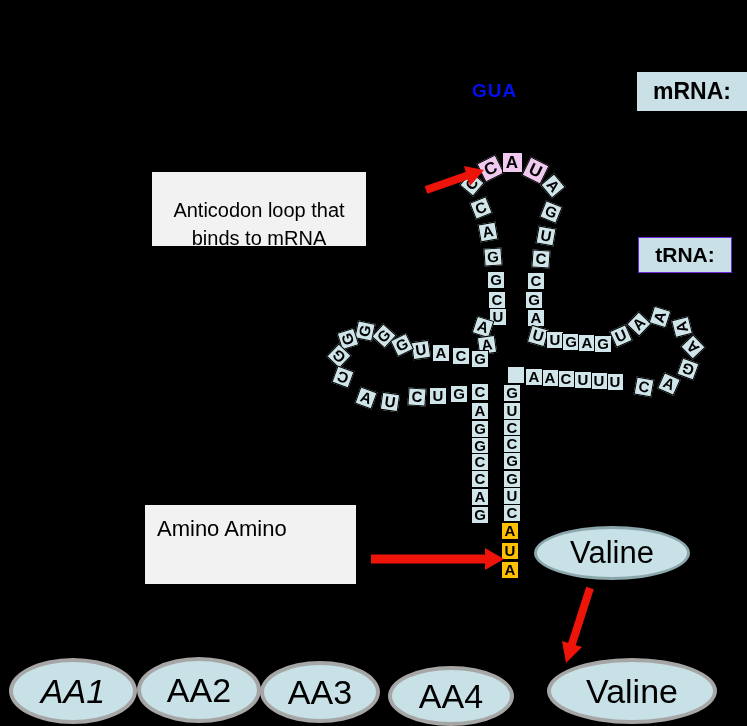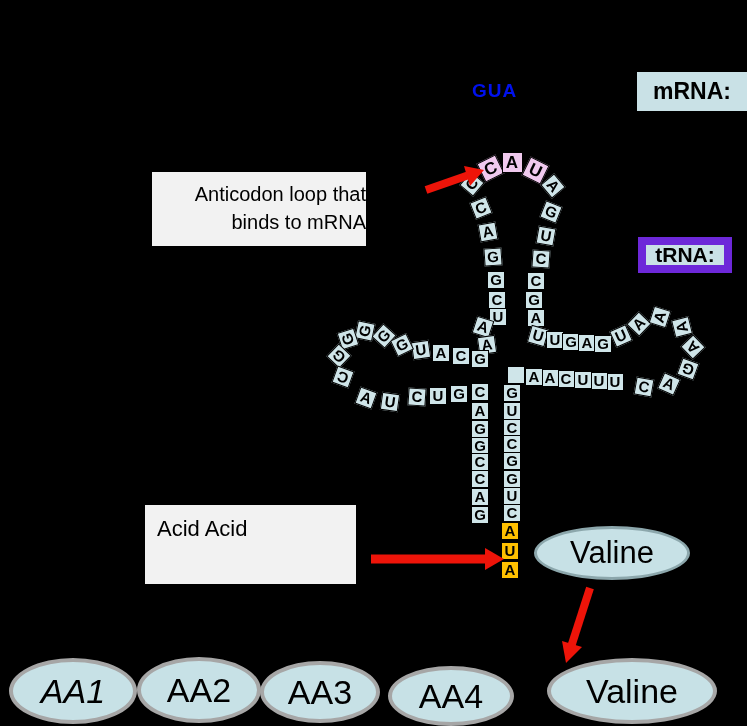--- a/index.html
+++ b/index.html
@@ -3,26 +3,26 @@
 <meta charset="utf-8">
 <style>
   html,body{margin:0;padding:0;background:#000;}
   #canvas{position:relative;width:747px;height:726px;background:var(--background,#000);overflow:hidden;
           font-family:"Liberation Sans",sans-serif;}
   
   .blue-box{position:absolute;background:var(--box_blue);color:#000;font-weight:bold;
             display:flex;align-items:center;justify-content:center;}
   #dna-box{left:645px;top:7px;width:87px;height:39px;font-size:23px;}
   #mrna-box{left:637px;top:72px;width:110px;height:39px;font-size:23px;}
-  #trna-box{left:638px;top:237px;width:94px;height:36px;font-size:21px;border:8px solid #6d28d9;box-sizing:border-box;}
+  #trna-box{left:638px;top:237px;width:94px;height:36px;font-size:21px;border:1px solid #6d28d9;box-sizing:border-box;}
   
   #codon{position:absolute;left:472px;top:80px;color:var(--gua_blue);font-weight:bold;font-size:19px;letter-spacing:1px;}
   
   .note{position:absolute;background:var(--note_bg);color:#000;box-sizing:border-box;}
-  #anticodon-note{left:152px;top:172px;width:214px;height:74px;font-size:20px;line-height:28px;text-align:right;padding-top:8px;}
+  #anticodon-note{left:152px;top:172px;width:214px;height:74px;font-size:20px;line-height:28px;text-align:center;padding-top:24px;}
   #amino-note{left:145px;top:505px;width:211px;height:79px;font-size:22px;line-height:31px;text-align:left;padding:8px 0 0 12px;}
   
   #trna-layer{position:absolute;left:0;top:0;z-index:4;}
   .nt{position:absolute;box-sizing:border-box;width:18px;height:18px;border:1px solid #000;
       color:#000;font-weight:bold;font-size:15px;line-height:16px;text-align:center;}
   .nt-b,.nt-e{background:var(--square_blue);}
   .nt-p{background:var(--square_pink);width:21px;height:21px;font-size:17px;line-height:19px;}
   .nt-o{background:var(--square_orange);}
   
   #ellipse-layer{position:absolute;left:0;top:0;z-index:2;}
@@ -42,21 +42,21 @@
   <div id="trna-box" class="blue-box">tRNA:</div>
 
   <div id="codon">GUA</div>
 
   <div id="anticodon-note" class="note">
     <div>Anticodon loop that</div>
     <div>binds to mRNA</div>
   </div>
 
   <div id="amino-note" class="note">
-    <div>Acid Acid</div>
+    <div>Amino Amino</div>
   </div>
 
   <div id="ellipse-layer">
       <div class="ellipse attached" style="left: 534px; top: 526px; width: 156px; height: 54px;">Valine</div>
       <div class="ellipse chain" style="left: 9px; top: 658px; width: 128px; height: 66px; font-style: italic;">AA1</div>
       <div class="ellipse chain" style="left: 137px; top: 657px; width: 124px; height: 66px;">AA2</div>
       <div class="ellipse chain" style="left: 260px; top: 661px; width: 120px; height: 62px;">AA3</div>
       <div class="ellipse chain" style="left: 388px; top: 666px; width: 126px; height: 60px;">AA4</div>
       <div class="ellipse chain" style="left: 547px; top: 658px; width: 170px; height: 66px;">Valine</div>
     </div>

